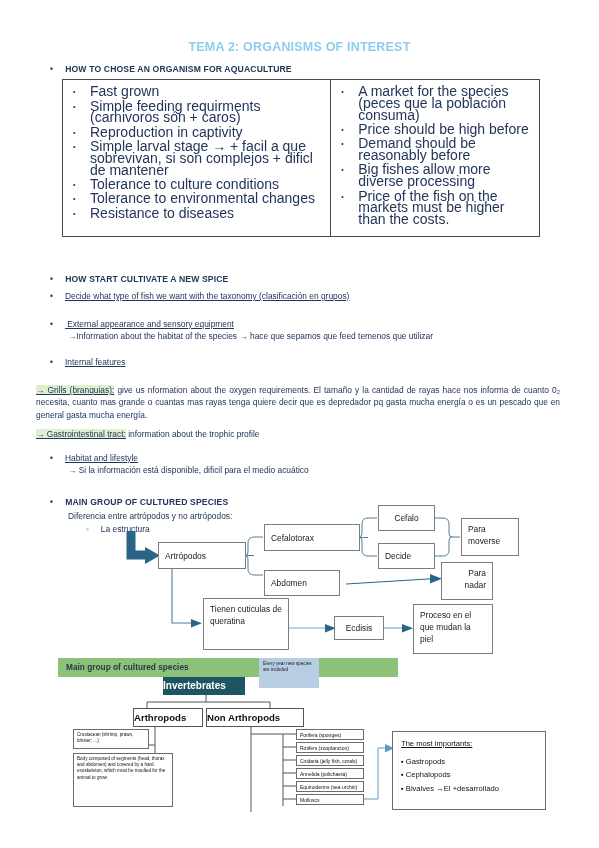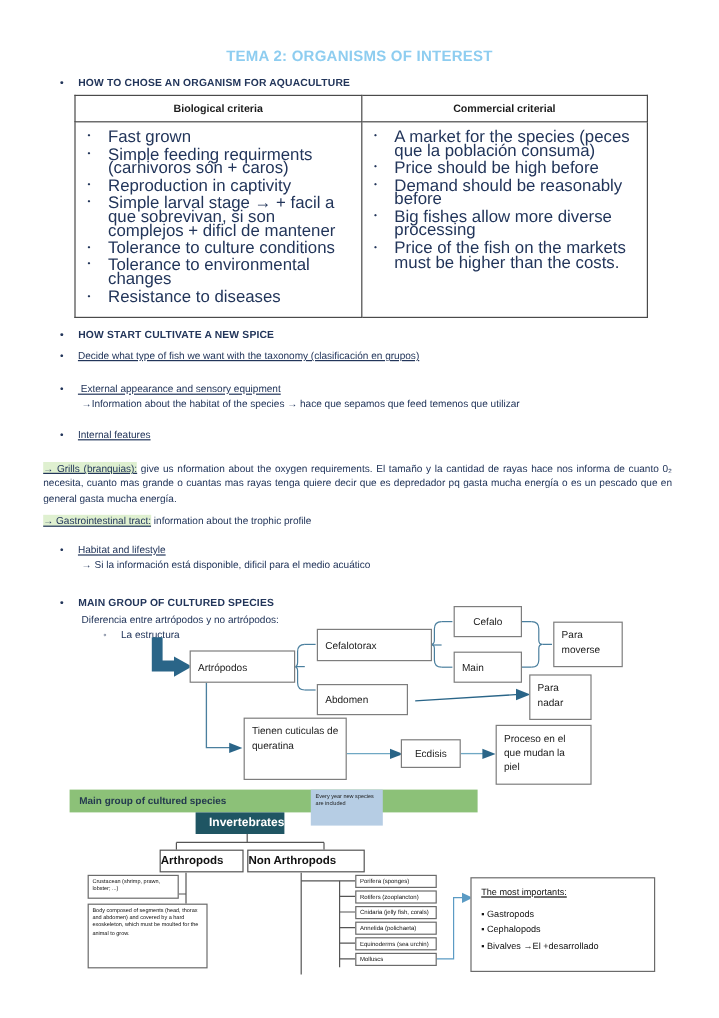--- a/index.html
+++ b/index.html
@@ -48,22 +48,22 @@
   svg.flow{position:absolute;left:0;top:0;width:599px;height:848px;pointer-events:none;}
 
   
   .greenband{position:absolute;left:58px;top:658px;width:340px;height:19px;background:#8cc178;}
   .greenband .lbl{font-size:8.3px;font-weight:bold;color:#243a4e;padding:3.5px 0 0 8px;}
   .bluenote{
     position:absolute;left:259px;top:658px;width:60px;height:30px;background:#b6cde4;
     font-size:4.6px;line-height:6.2px;color:#1b1b1b;padding:3px 3px 0 4px;box-sizing:border-box;
   }
   .invert{
-    position:absolute;left:163px;top:677px;width:74px;height:18px;background:#1f5563;
-    color:#ffffff;font-size:10px;font-weight:bold;text-align:right;padding-top:2.5px;
+    position:absolute;left:163px;top:677px;width:82px;height:18px;background:#1f5563;
+    color:#ffffff;font-size:10px;font-weight:bold;text-align:left;padding-top:2.5px;
     box-sizing:border-box;
   }
   .nodebox{
     position:absolute;border:1px solid #555;background:#fff;box-sizing:border-box;
     font-size:9.6px;font-weight:bold;color:#111;text-align:left;
   }
   .minibox{
     position:absolute;border:.8px solid #6b6b6b;background:#fff;box-sizing:border-box;
     font-size:4.6px;line-height:6.4px;color:#111;padding:1.5px 2px 0 3px;
   }
@@ -82,28 +82,20 @@
 <div class="page">
 
   <div class="title">TEMA 2: ORGANISMS OF INTEREST</div>
 
   <div class="h-bullet" style="left:50px;top:64px;">
     <span style="margin-right:12px;">•</span><span>HOW TO CHOSE AN ORGANISM FOR AQUACULTURE</span>
   </div>
 
   <table class="tbl">
     <tbody>
-        <tr>
-      <td style="width:239px;">
-            <div class="thcell">Biological criteria</div>
-          </td>
-      <td style="width:239px;">
-            <div class="thcell">Commercial criterial</div>
-          </td>
-    </tr>
     <tr>
       <td>
         <div class="cellpad">
           <div class="li">
                 <span class="d"></span>
                 <span class="t">Fast grown</span>
               </div>
           <div class="li">
                 <span class="d"></span>
                 <span class="t">Simple feeding requirments (carnivoros són + caros)</span>
@@ -225,24 +217,24 @@
     <path d="M289 628 L327 628" stroke="#6fa8c4" stroke-width="1.1" fill="none"></path>
     <path d="M325 624 L336 628.3 L325 632.5 Z" fill="#2a6588"></path>
 
     <path d="M381 628 L404 628" stroke="#6fa8c4" stroke-width="1.1" fill="none"></path>
     <path d="M402 624 L413 628.3 L402 632.5 Z" fill="#2a6588"></path>
   </svg>
 
   <div class="box vc" style="left:158px;top:542px;width:88px;height:27px;">Artrópodos</div>
   <div class="box vc" style="left:264px;top:524px;width:96px;height:27px;">Cefalotorax</div>
   <div class="box vc" style="left:378px;top:505px;width:57px;height:26px;justify-content:center;">Cefalo</div>
-  <div class="box vc" style="left:378px;top:543px;width:57px;height:26px;">Main</div>
+  <div class="box vc" style="left:378px;top:543px;width:57px;height:26px;">Decide</div>
   <div class="box vc" style="left:264px;top:570px;width:76px;height:26px;">Abdomen</div>
   <div class="box" style="left:461px;top:518px;width:58px;height:38px;">Para moverse</div>
-  <div class="box" style="left:441px;top:562px;width:52px;height:38px;">Para nadar</div>
+  <div class="box" style="left:441px;top:562px;width:52px;height:38px;text-align:right;">Para nadar</div>
   <div class="box" style="left:203px;top:598px;width:86px;height:52px;">Tienen cuticulas de queratina</div>
   <div class="box vc" style="left:334px;top:616px;width:50px;height:24px;justify-content:center;">Ecdisis</div>
   <div class="box" style="left:413px;top:604px;width:80px;height:50px;">Proceso en el que mudan la piel</div>
 
   <div class="greenband">
     <div class="lbl">Main group of cultured species</div>
   </div>
   <div class="bluenote">Every year new species are included</div>
   <div class="invert">Invertebrates</div>
 

